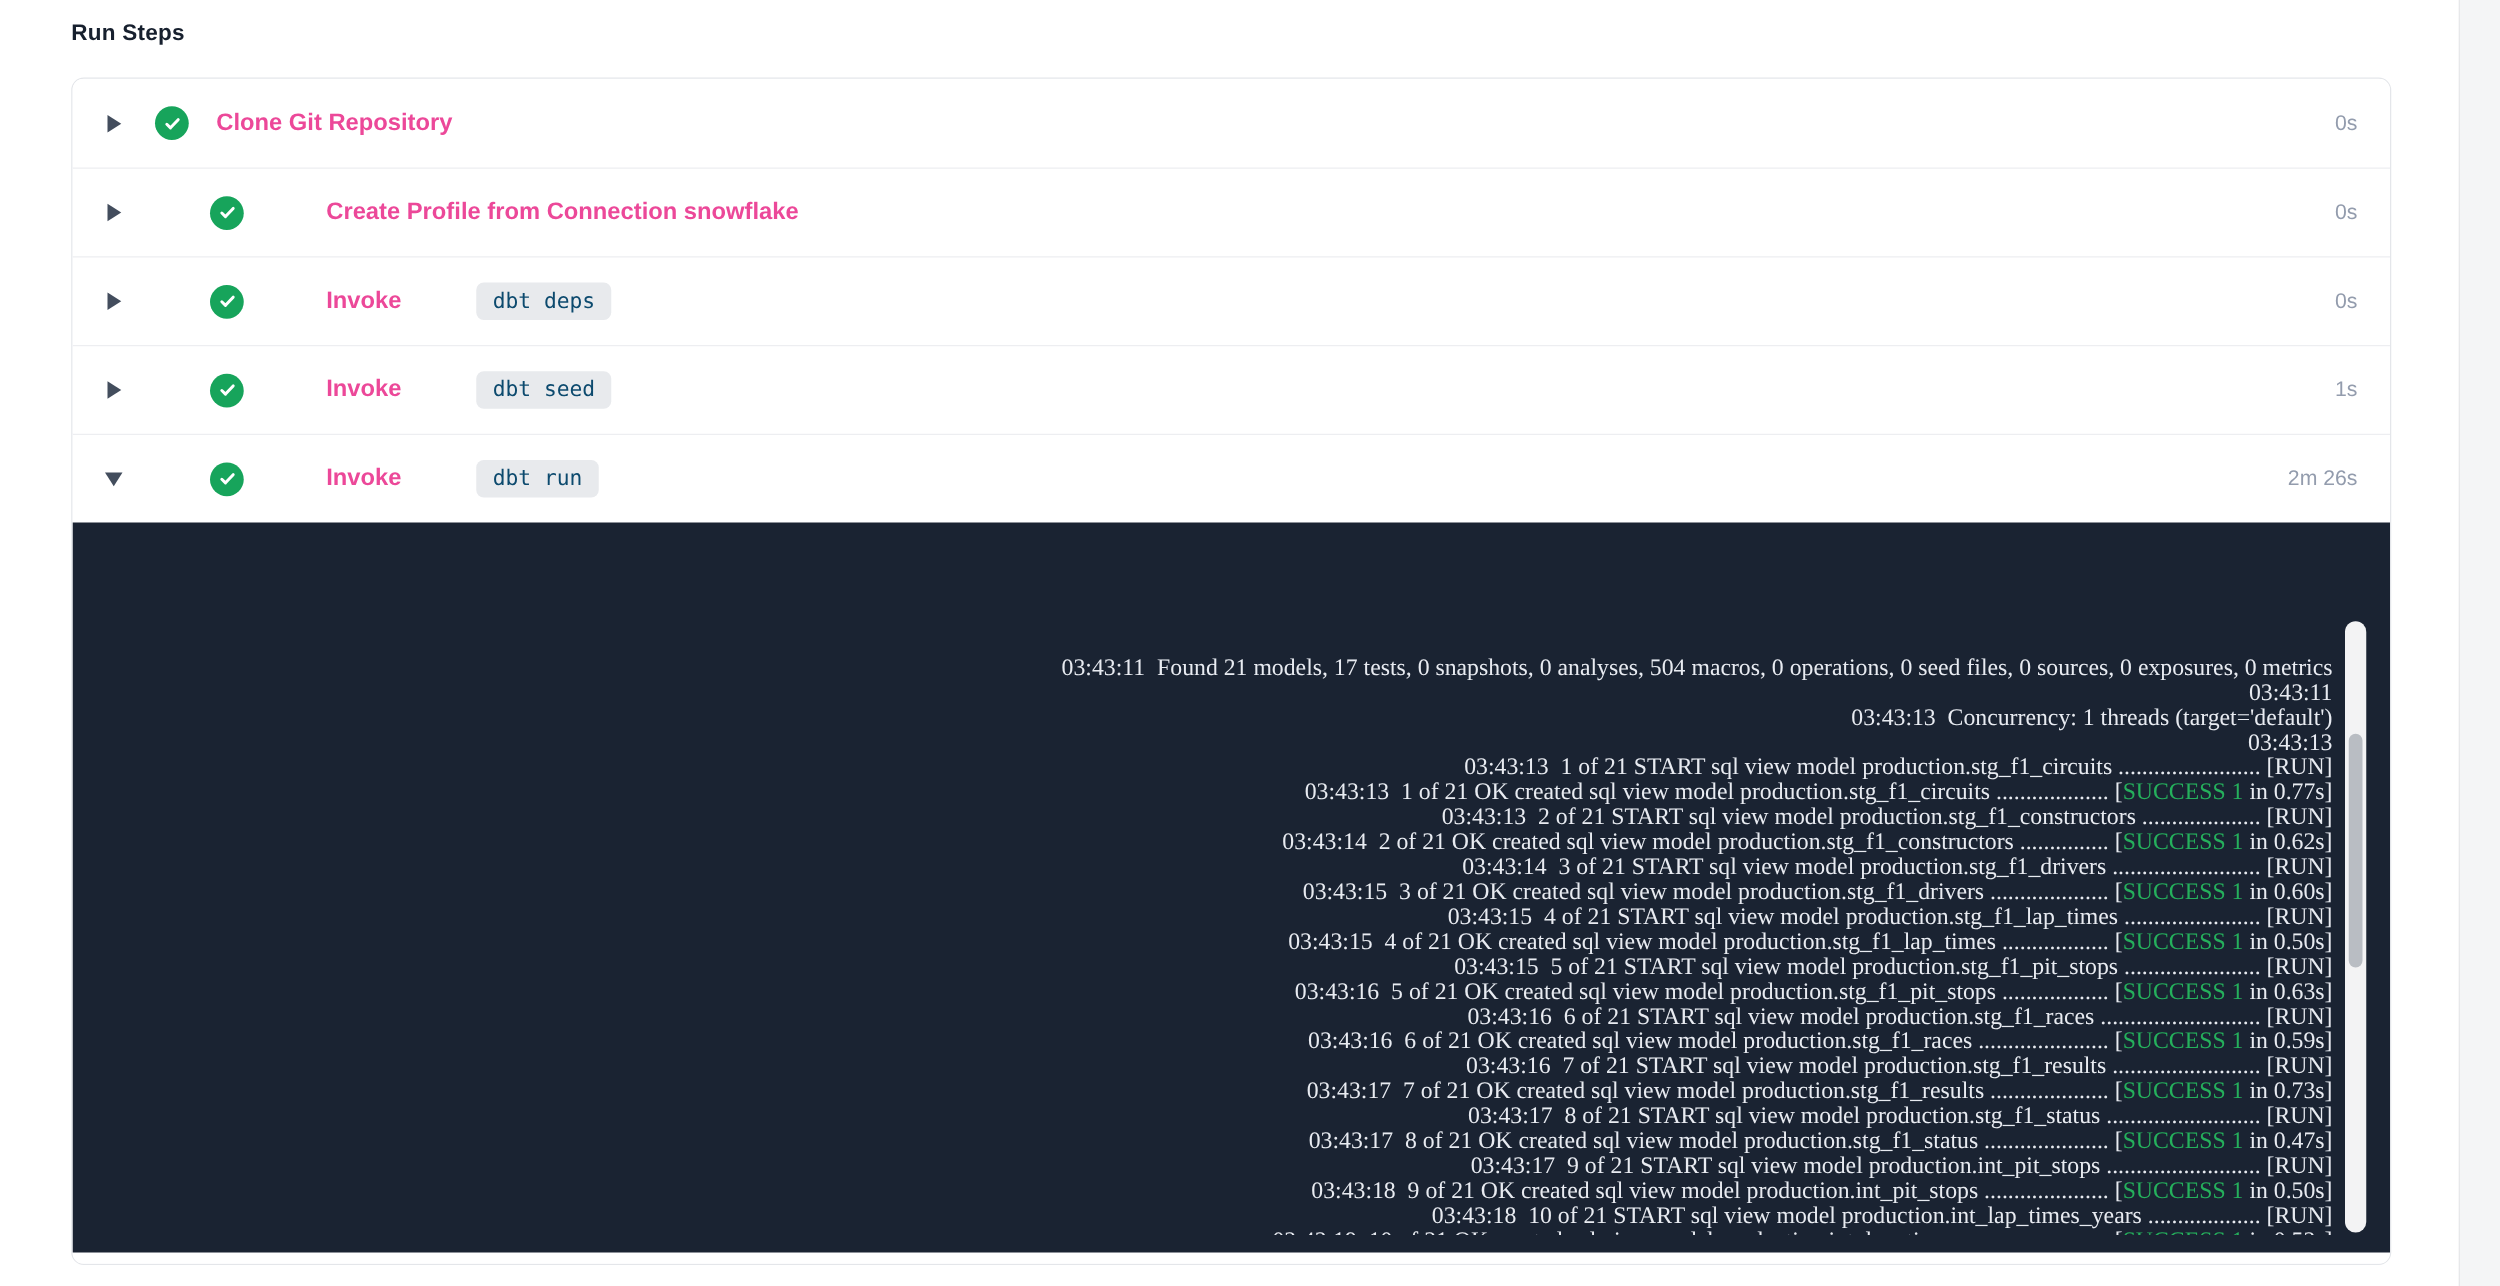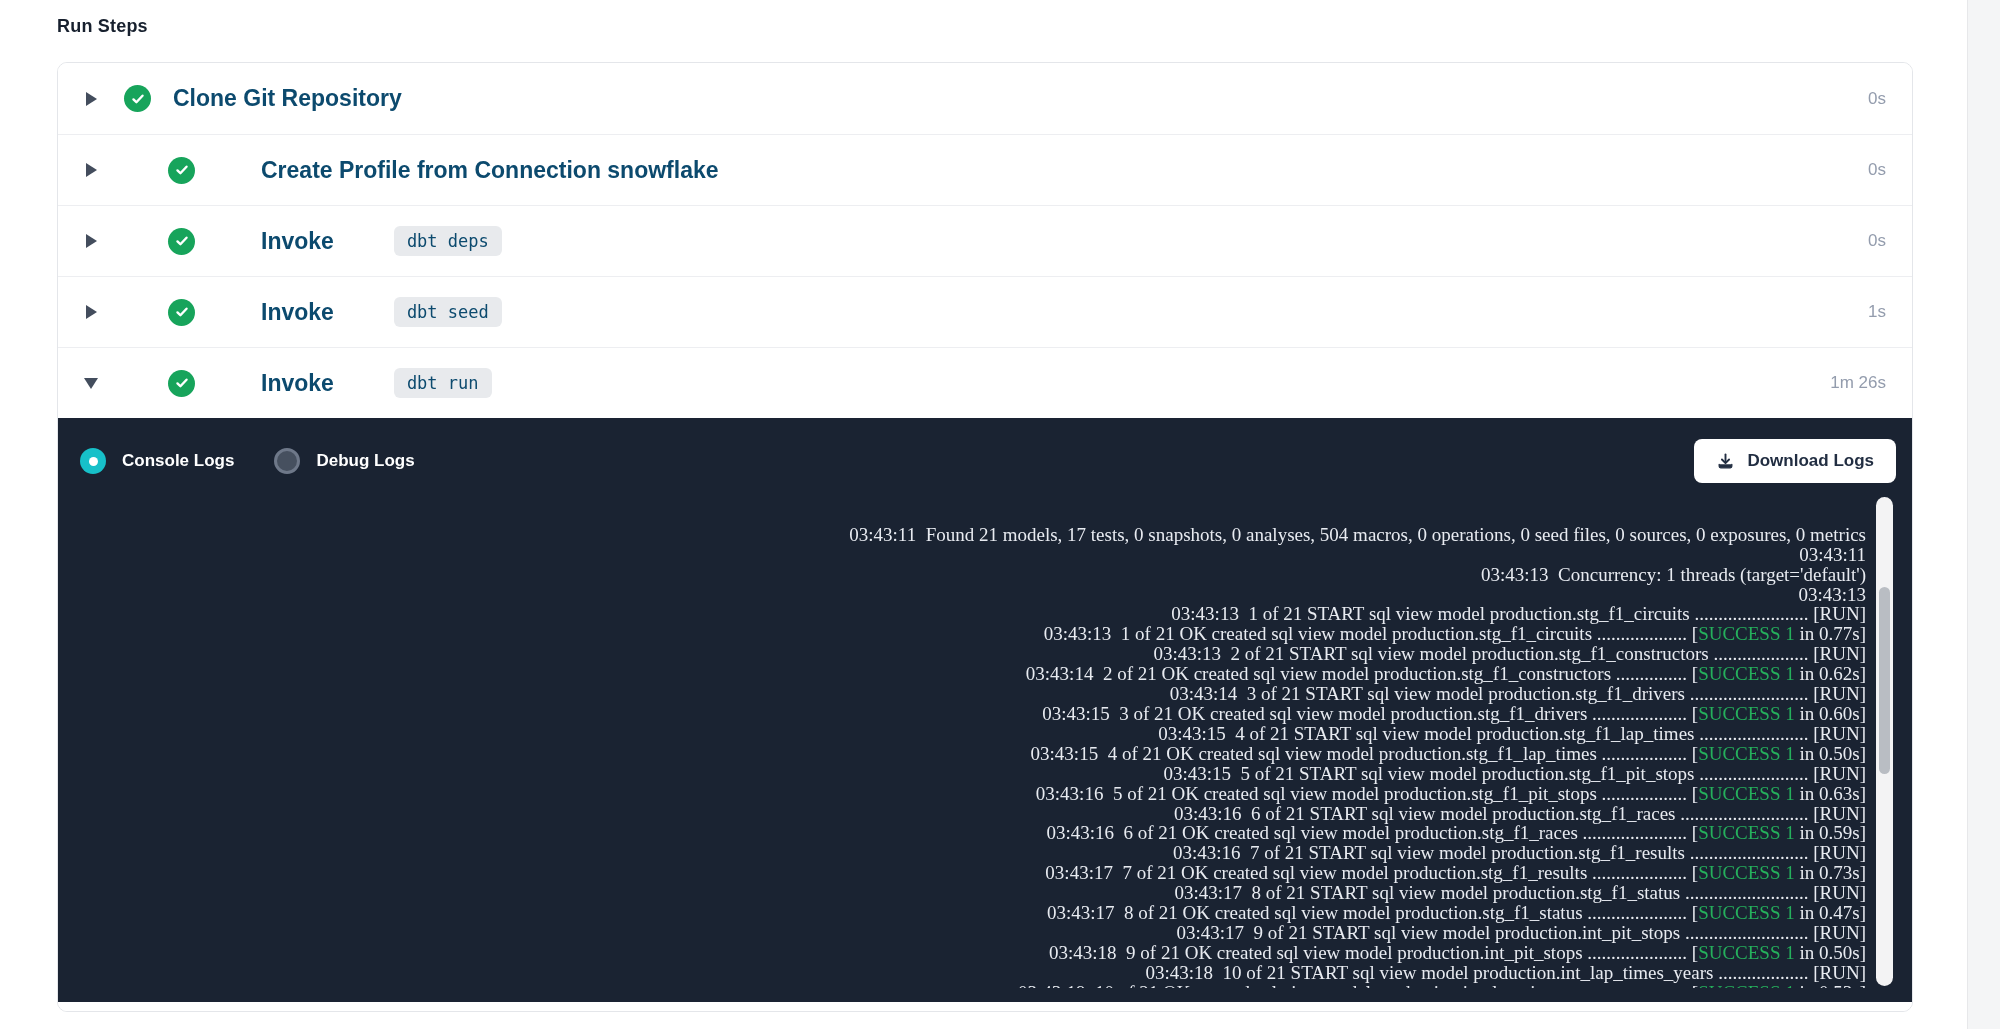--- a/index.html
+++ b/index.html
@@ -46,21 +46,21 @@
     border-right:7px solid transparent;
   }
   .check-circle {
     width:27px; height:27px; border-radius:50%;
     background:var(--success-green, #17a45b);
     margin-left:26px; flex:0 0 auto;
     display:flex; align-items:center; justify-content:center;
   }
   .check-circle svg { width:16px; height:16px; }
   .step-label {
-    margin-left:22px; font-size:23px; font-weight:700; color:#0c4a6e;
+    margin-left:22px; font-size:19px; font-weight:700; color:#ec4899;
   }
   .cmd-badge {
     margin-left:16px;
     background:#e8eaed; border-radius:6px;
     padding:5px 13px;
     font-family:"DejaVu Sans Mono", monospace;
     font-size:17px; color:#0c4a6e;
   }
   .step-duration {
     margin-left:auto; color:#939cad; font-size:17px;
@@ -183,47 +183,25 @@
           <span class="caret-holder">
             <span class="caret-down"></span>
           </span>
           <span class="check-circle">
             <svg viewBox="0 0 24 24" fill="none" stroke="#ffffff" stroke-width="3.6" stroke-linecap="round" stroke-linejoin="round">
               <path d="M5.2 12.6l4.4 4.3 9.2-9.8"></path>
             </svg>
           </span>
           <span class="step-label">Invoke</span>
           <span class="cmd-badge">dbt run</span>
-          <span class="step-duration">1m 26s</span>
+          <span class="step-duration">2m 26s</span>
         </div>
       </div>
 
     <div class="log-panel">
-      <div class="panel-controls">
-        <div class="radio-group">
-          <div class="radio-option">
-            <span class="radio-circle selected"></span>
-            <span class="radio-label">Console Logs</span>
-          </div>
-          <div class="radio-option">
-            <span class="radio-circle unselected"></span>
-            <span class="radio-label">Debug Logs</span>
-          </div>
-        </div>
-        <button class="download-btn">
-          <span style="display:flex;">
-            <svg viewBox="0 0 24 24" fill="none" stroke="#222e42" stroke-width="2.4" stroke-linecap="round" stroke-linejoin="round">
-              <path d="M12 3v10"></path>
-              <path d="M7.5 9.5L12 14l4.5-4.5"></path>
-              <path d="M4 15.5v2.6c0 1 .8 1.9 1.9 1.9h12.2c1 0 1.9-.8 1.9-1.9v-2.6" fill="#222e42" stroke="#222e42" stroke-width="1.6"></path>
-            </svg>
-          </span>
-          <span>Download Logs</span>
-        </button>
-      </div>
 
       <div class="log-area">
         <div class="log-scroll" id="log-scroll"><div class="log-line">03:43:11  Found 21 models, 17 tests, 0 snapshots, 0 analyses, 504 macros, 0 operations, 0 seed files, 0 sources, 0 exposures, 0 metrics</div><div class="log-line">03:43:11</div><div class="log-line">03:43:13  Concurrency: 1 threads (target='default')</div><div class="log-line">03:43:13</div><div class="log-line">03:43:13  1 of 21 START sql view model production.stg_f1_circuits ........................ <span class="plain">[RUN]</span></div><div class="log-line">03:43:13  1 of 21 OK created sql view model production.stg_f1_circuits ................... <span class="plain">[</span><span class="green">SUCCESS 1</span><span class="plain"> in 0.77s]</span></div><div class="log-line">03:43:13  2 of 21 START sql view model production.stg_f1_constructors .................... <span class="plain">[RUN]</span></div><div class="log-line">03:43:14  2 of 21 OK created sql view model production.stg_f1_constructors ............... <span class="plain">[</span><span class="green">SUCCESS 1</span><span class="plain"> in 0.62s]</span></div><div class="log-line">03:43:14  3 of 21 START sql view model production.stg_f1_drivers ......................... <span class="plain">[RUN]</span></div><div class="log-line">03:43:15  3 of 21 OK created sql view model production.stg_f1_drivers .................... <span class="plain">[</span><span class="green">SUCCESS 1</span><span class="plain"> in 0.60s]</span></div><div class="log-line">03:43:15  4 of 21 START sql view model production.stg_f1_lap_times ....................... <span class="plain">[RUN]</span></div><div class="log-line">03:43:15  4 of 21 OK created sql view model production.stg_f1_lap_times .................. <span class="plain">[</span><span class="green">SUCCESS 1</span><span class="plain"> in 0.50s]</span></div><div class="log-line">03:43:15  5 of 21 START sql view model production.stg_f1_pit_stops ....................... <span class="plain">[RUN]</span></div><div class="log-line">03:43:16  5 of 21 OK created sql view model production.stg_f1_pit_stops .................. <span class="plain">[</span><span class="green">SUCCESS 1</span><span class="plain"> in 0.63s]</span></div><div class="log-line">03:43:16  6 of 21 START sql view model production.stg_f1_races ........................... <span class="plain">[RUN]</span></div><div class="log-line">03:43:16  6 of 21 OK created sql view model production.stg_f1_races ...................... <span class="plain">[</span><span class="green">SUCCESS 1</span><span class="plain"> in 0.59s]</span></div><div class="log-line">03:43:16  7 of 21 START sql view model production.stg_f1_results ......................... <span class="plain">[RUN]</span></div><div class="log-line">03:43:17  7 of 21 OK created sql view model production.stg_f1_results .................... <span class="plain">[</span><span class="green">SUCCESS 1</span><span class="plain"> in 0.73s]</span></div><div class="log-line">03:43:17  8 of 21 START sql view model production.stg_f1_status .......................... <span class="plain">[RUN]</span></div><div class="log-line">03:43:17  8 of 21 OK created sql view model production.stg_f1_status ..................... <span class="plain">[</span><span class="green">SUCCESS 1</span><span class="plain"> in 0.47s]</span></div><div class="log-line">03:43:17  9 of 21 START sql view model production.int_pit_stops .......................... <span class="plain">[RUN]</span></div><div class="log-line">03:43:18  9 of 21 OK created sql view model production.int_pit_stops ..................... <span class="plain">[</span><span class="green">SUCCESS 1</span><span class="plain"> in 0.50s]</span></div><div class="log-line">03:43:18  10 of 21 START sql view model production.int_lap_times_years ................... <span class="plain">[RUN]</span></div><div class="log-line">03:43:19  10 of 21 OK created sql view model production.int_lap_times_years .............. <span class="plain">[</span><span class="green">SUCCESS 1</span><span class="plain"> in 0.53s]</span></div></div>
       </div>
 
       <div class="scrollbar-track">
         <div class="scrollbar-thumb"></div>
       </div>
     </div>
 

